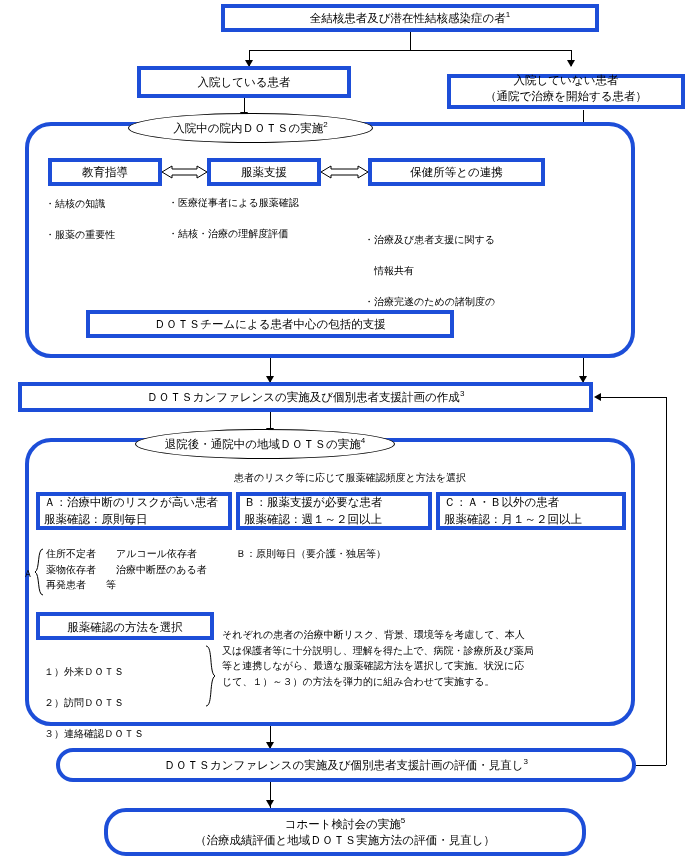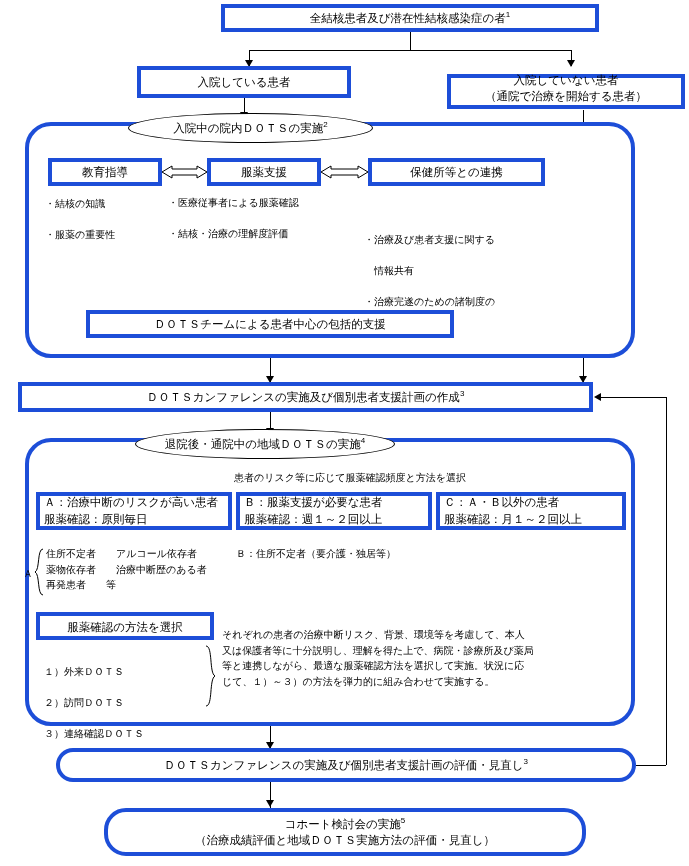--- a/index.html
+++ b/index.html
@@ -176,37 +176,37 @@
   <div class="ell" style="left:135px; top:429px; width:260px; height:30px;">
     <div><span>退院後・通院中の地域ＤＯＴＳの実施</span><span class="sup">4</span></div>
   </div>
 
   <div class="plain" style="left:185px; top:470px; width:330px; text-align:center;">患者のリスク等に応じて服薬確認頻度と方法を選択</div>
 
   <div class="box" style="left:36px; top:492px; width:196px; height:38px; align-items:flex-start; text-align:left;">
     <div style="padding-left:4px;">Ａ：治療中断のリスクが高い患者
 服薬確認：原則毎日</div>
   </div>
-  <div class="box" style="left:236px; top:492px; width:196px; height:38px; align-items:flex-start; text-align:center;">
+  <div class="box" style="left:236px; top:492px; width:196px; height:38px; align-items:flex-start; text-align:left;">
     <div style="padding-left:4px;">Ｂ：服薬支援が必要な患者
 服薬確認：週１～２回以上</div>
   </div>
   <div class="box" style="left:436px; top:492px; width:190px; height:38px; align-items:flex-start; text-align:left;">
     <div style="padding-left:4px;">Ｃ：Ａ・Ｂ以外の患者
 服薬確認：月１～２回以上</div>
   </div>
 
   <div class="plain" style="left:23px; top:566px;">Ａ</div>
   <svg style="position:absolute; left:34px; top:548px; width:10px; height:48px;">
     <path d="M9 1 C3 1 6 22 1 24 C6 26 3 47 9 47" fill="none" stroke="#000" stroke-width="1"></path>
   </svg>
   <div class="plain" style="left:46px; top:546px; width:220px;">住所不定者　　アルコール依存者
 薬物依存者　　治療中断歴のある者
 再発患者　　等</div>
-  <div class="plain" style="left:236px; top:546px; width:260px;">Ｂ：住所不定者（要介護・独居等）</div>
+  <div class="plain" style="left:236px; top:546px; width:260px;">Ｂ：原則毎日（要介護・独居等）</div>
 
   <div class="box" style="left:36px; top:612px; width:178px; height:28px;justify-content:flex-end;">
     <div>服薬確認の方法を選択</div>
   </div>
 
   <div class="plain" style="left:44px; top:648px; width:170px;">
     <div>１）外来ＤＯＴＳ</div>
     <div>２）訪問ＤＯＴＳ</div>
     <div>３）連絡確認ＤＯＴＳ</div>
   </div>

